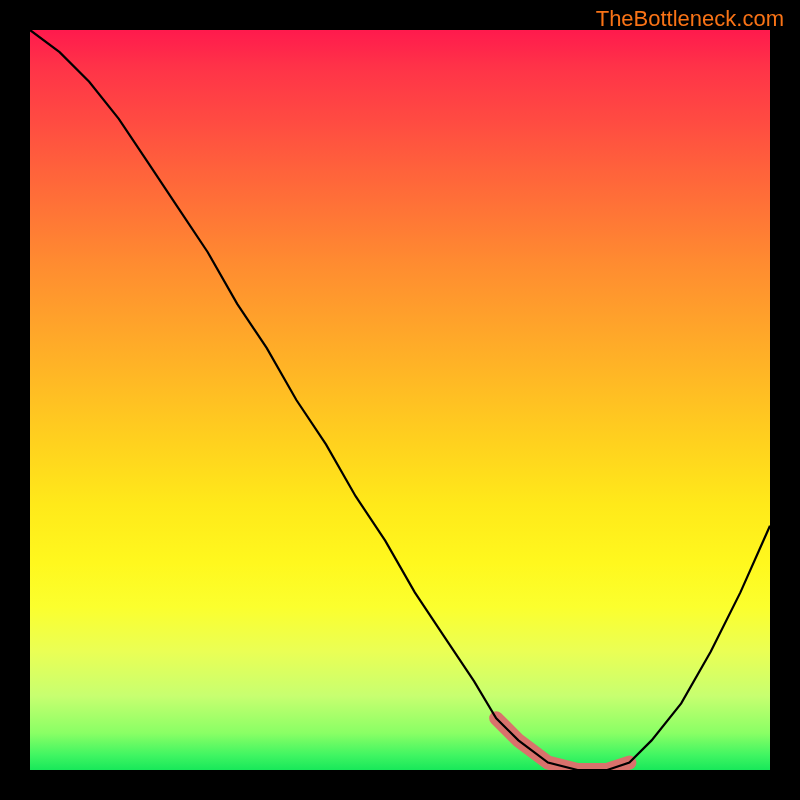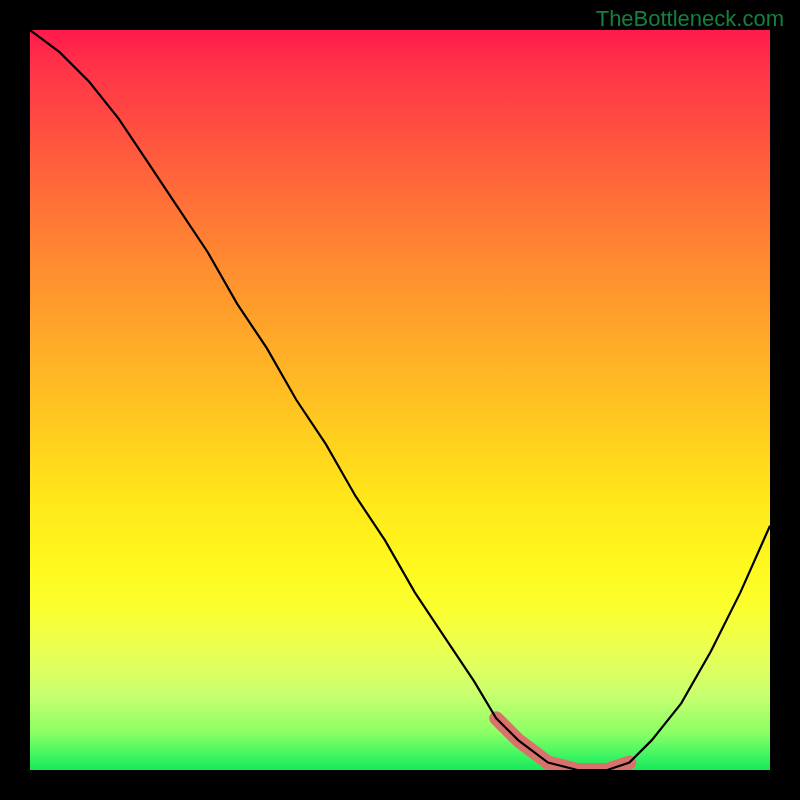--- a/index.html
+++ b/index.html
@@ -1,16 +1,16 @@
 <!DOCTYPE html>
 <html><head>
 <meta charset="utf-8">
 <style>
 body{margin:0;padding:0;width:800px;height:800px;background:#000;position:relative;font-family:Arial,sans-serif}
-.watermark{position:absolute;top:6px;right:16px;color:#15803d;font-size:22px;font-weight:500;z-index:10}
+.watermark{position:absolute;top:6px;right:16px;color:#f97316;font-size:22px;font-weight:500;z-index:10}
 .plot{position:absolute;left:30px;top:30px;width:740px;height:740px;overflow:hidden}
 .gradient{position:absolute;inset:0;background:linear-gradient(to bottom,
  #ff1a4d 0%,
  #ff3348 5%,
  #ff4a42 12%,
  #ff5f3c 18%,
  #ff7636 25%,
  #ff8d30 32%,
  #ffa42a 40%,
  #ffbb24 48%,

